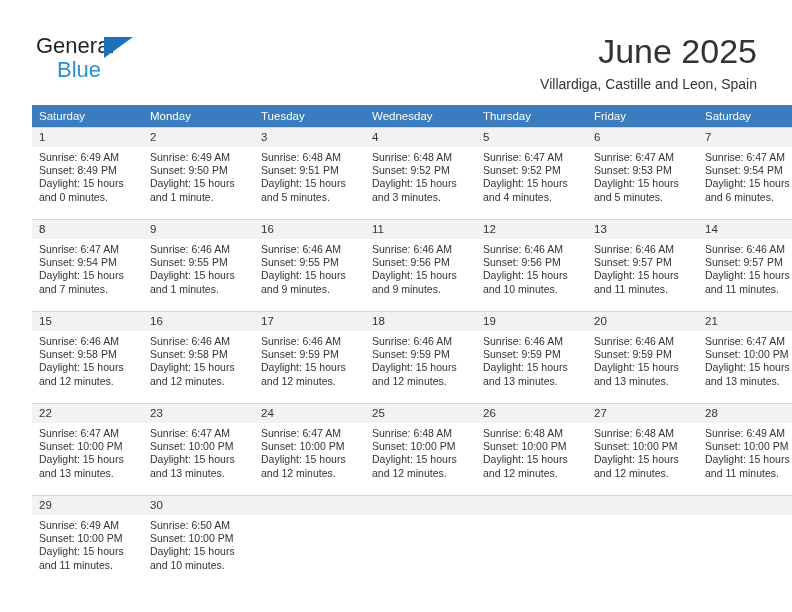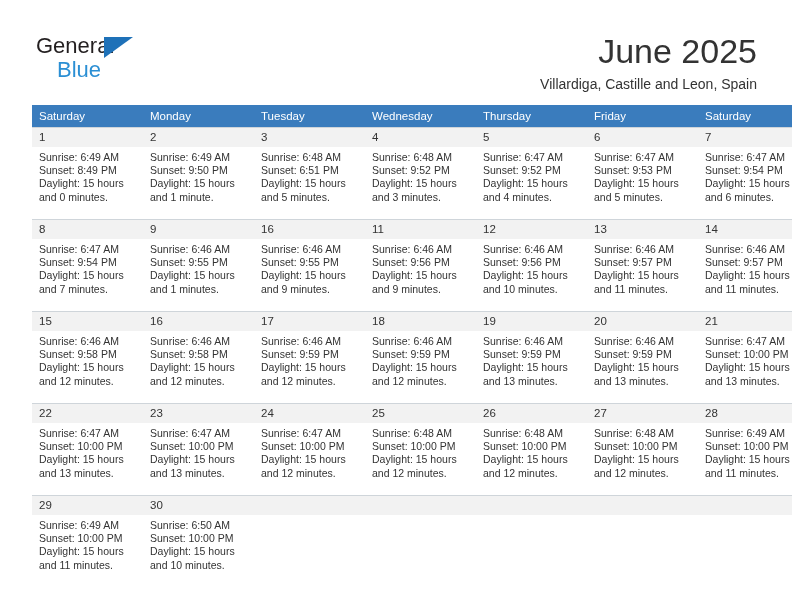--- a/index.html
+++ b/index.html
@@ -192,21 +192,21 @@
             <div>Sunrise: 6:49 AM</div>
             <div>Sunset: 9:50 PM</div>
             <div>Daylight: 15 hours</div>
             <div>and 1 minute.</div>
           </div>
         </td>
         <td>
           <div class="daynum">3</div>
           <div class="info">
             <div>Sunrise: 6:48 AM</div>
-            <div>Sunset: 6:51 PM</div>
+            <div>Sunset: 9:51 PM</div>
             <div>Daylight: 15 hours</div>
             <div>and 5 minutes.</div>
           </div>
         </td>
         <td>
           <div class="daynum">4</div>
           <div class="info">
             <div>Sunrise: 6:48 AM</div>
             <div>Sunset: 9:52 PM</div>
             <div>Daylight: 15 hours</div>

